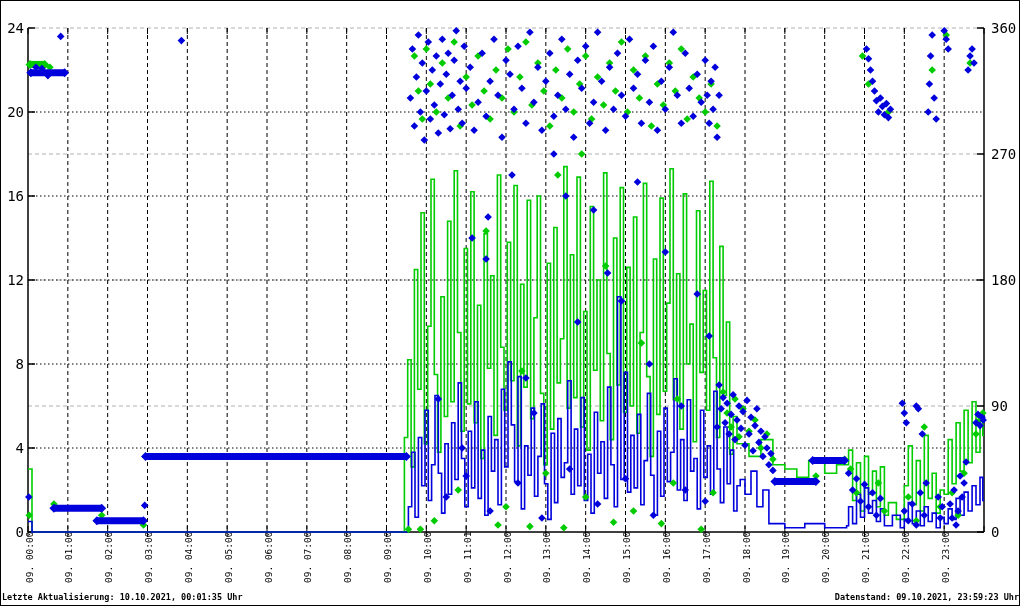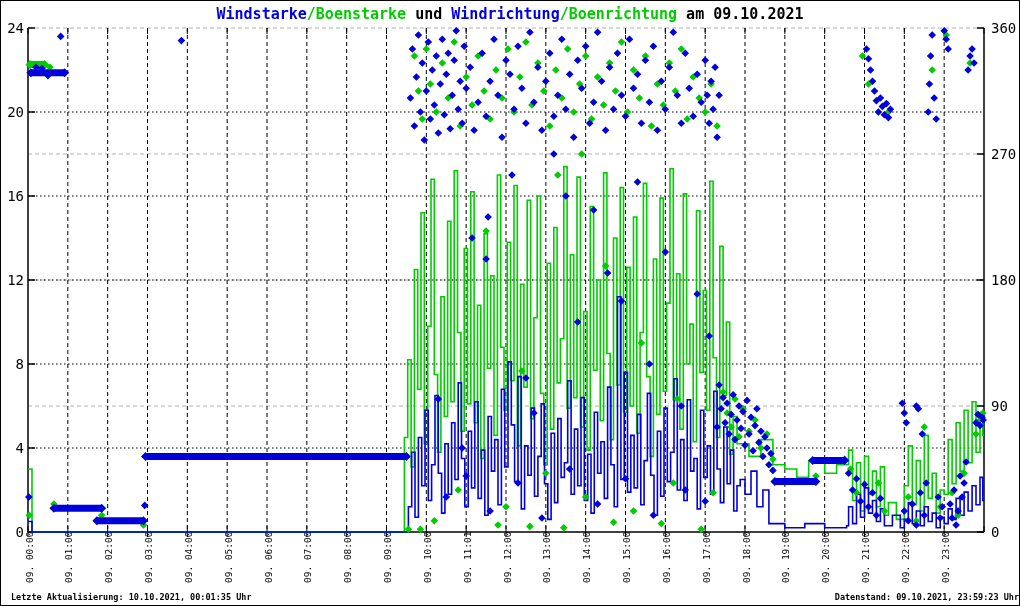--- a/index.html
+++ b/index.html
@@ -8,21 +8,21 @@
     border:1px solid #000;overflow:hidden;
     font-family:"DejaVu Sans Mono","Liberation Mono",monospace;
   }
   .chart-title{
     position:absolute;top:4px;left:0;width:100%;text-align:center;
     font-size:15px;font-weight:bold;letter-spacing:0;white-space:pre;
   }
   .footer-left,.footer-right{
     position:absolute;bottom:3px;font-size:8.5px;font-weight:bold;color:#000;white-space:pre;
   }
-  .footer-left{left:10px;}
+  .footer-left{left:1px;}
   .footer-right{right:0;}
   svg{position:absolute;top:0;left:0;}
 </style>
 </head>
 <body>
 
 <div class="page">
   <svg id="plot" width="1018" height="604" viewBox="0 0 1018 604">
       <line x1="27" y1="405" x2="983" y2="405" stroke="#b0b0b0" stroke-width="1" stroke-dasharray="4 3"></line>
       <line x1="27" y1="279" x2="983" y2="279" stroke="#b0b0b0" stroke-width="1" stroke-dasharray="4 3"></line>
@@ -193,16 +193,15 @@
       <line x1="95.91166666666666" y1="519.8" x2="142.51666666666665" y2="519.8" stroke="#0000dd" stroke-width="7"></line>
       <path d="M95.9 515.3L100.4 519.8L95.9 524.3L91.4 519.8ZM142.5 515.3L147.0 519.8L142.5 524.3L138.0 519.8Z" fill="#0000dd"></path>
       <line x1="144.50833333333333" y1="455.4" x2="405.4166666666667" y2="455.4" stroke="#0000dd" stroke-width="7"></line>
       <path d="M144.5 450.9L149.0 455.4L144.5 459.9L140.0 455.4ZM405.4 450.9L409.9 455.4L405.4 459.9L400.9 455.4Z" fill="#0000dd"></path>
       <line x1="773.875" y1="480.6" x2="814.9033333333333" y2="480.6" stroke="#0000dd" stroke-width="7"></line>
       <path d="M773.9 476.1L778.4 480.6L773.9 485.1L769.4 480.6ZM814.9 476.1L819.4 480.6L814.9 485.1L810.4 480.6Z" fill="#0000dd"></path>
       <line x1="811.7166666666667" y1="459.6" x2="843.5833333333334" y2="459.6" stroke="#0000dd" stroke-width="7"></line>
       <path d="M811.7 455.1L816.2 459.6L811.7 464.1L807.2 459.6ZM843.6 455.1L848.1 459.6L843.6 464.1L839.1 459.6Z" fill="#0000dd"></path>
       <path d="M27.8 492.2L31.6 496.0L27.8 499.8L24.0 496.0ZM35.0 62.4L38.8 66.2L35.0 70.0L31.2 66.2ZM40.9 63.8L44.7 67.6L40.9 71.4L37.1 67.6ZM46.9 70.8L50.7 74.6L46.9 78.4L43.1 74.6ZM59.7 31.6L63.5 35.4L59.7 39.2L55.9 35.4ZM143.7 500.6L147.5 504.4L143.7 508.2L139.9 504.4ZM180.4 35.8L184.2 39.6L180.4 43.4L176.6 39.6ZM409.4 93.2L413.2 97.0L409.4 100.8L405.6 97.0ZM411.4 44.2L415.2 48.0L411.4 51.8L407.6 48.0ZM413.4 121.2L417.2 125.0L413.4 128.8L409.6 125.0ZM415.4 72.2L419.2 76.0L415.4 79.8L411.6 76.0ZM417.4 30.2L421.2 34.0L417.4 37.8L413.6 34.0ZM419.4 107.2L423.2 111.0L419.4 114.8L415.6 111.0ZM421.3 58.2L425.1 62.0L421.3 65.8L417.5 62.0ZM423.3 135.2L427.1 139.0L423.3 142.8L419.5 139.0ZM425.3 86.2L429.1 90.0L425.3 93.8L421.5 90.0ZM427.3 37.2L431.1 41.0L427.3 44.8L423.5 41.0ZM429.3 114.2L433.1 118.0L429.3 121.8L425.5 118.0ZM431.3 65.2L435.1 69.0L431.3 72.8L427.5 69.0ZM433.3 100.2L437.1 104.0L433.3 107.8L429.5 104.0ZM435.3 51.2L439.1 55.0L435.3 58.8L431.5 55.0ZM437.3 128.2L441.1 132.0L437.3 135.8L433.5 132.0ZM439.3 79.2L443.1 83.0L439.3 86.8L435.5 83.0ZM441.3 34.4L445.1 38.2L441.3 42.0L437.5 38.2ZM443.3 110.0L447.1 113.8L443.3 117.6L439.5 113.8ZM445.3 69.4L449.1 73.2L445.3 77.0L441.4 73.2ZM447.2 48.4L451.0 52.2L447.2 56.0L443.4 52.2ZM449.2 124.0L453.0 127.8L449.2 131.6L445.4 127.8ZM451.2 90.4L455.0 94.2L451.2 98.0L447.4 94.2ZM453.2 55.4L457.0 59.2L453.2 63.0L449.4 59.2ZM455.2 26.0L459.0 29.8L455.2 33.6L451.4 29.8ZM457.2 104.4L461.0 108.2L457.2 112.0L453.4 108.2ZM459.2 76.4L463.0 80.2L459.2 84.0L455.4 80.2ZM461.2 118.4L465.0 122.2L461.2 126.0L457.4 122.2ZM463.2 41.4L467.0 45.2L463.2 49.0L459.4 45.2ZM465.2 83.4L469.0 87.2L465.2 91.0L461.4 87.2ZM469.2 62.4L473.0 66.2L469.2 70.0L465.4 66.2ZM473.1 125.4L476.9 129.2L473.1 133.0L469.3 129.2ZM477.1 97.4L480.9 101.2L477.1 105.0L473.3 101.2ZM481.1 48.4L484.9 52.2L481.1 56.0L477.3 52.2ZM485.1 111.4L488.9 115.2L485.1 119.0L481.3 115.2ZM489.1 76.4L492.9 80.2L489.1 84.0L485.3 80.2ZM493.0 34.4L496.8 38.2L493.0 42.0L489.2 38.2ZM497.0 90.4L500.8 94.2L497.0 98.0L493.2 94.2ZM501.0 132.4L504.8 136.2L501.0 140.0L497.2 136.2ZM505.0 55.4L508.8 59.2L505.0 63.0L501.2 59.2ZM509.0 69.4L512.8 73.2L509.0 77.0L505.2 73.2ZM513.0 104.4L516.8 108.2L513.0 112.0L509.2 108.2ZM517.0 41.4L520.8 45.2L517.0 49.0L513.2 45.2ZM520.9 83.4L524.7 87.2L520.9 91.0L517.1 87.2ZM524.9 118.4L528.7 122.2L524.9 126.0L521.1 122.2ZM528.9 27.4L532.7 31.2L528.9 35.0L525.1 31.2ZM532.9 97.4L536.7 101.2L532.9 105.0L529.1 101.2ZM536.9 62.4L540.7 66.2L536.9 70.0L533.1 66.2ZM540.9 125.4L544.6 129.2L540.9 133.0L537.1 129.2ZM544.8 76.4L548.6 80.2L544.8 84.0L541.0 80.2ZM548.8 48.4L552.6 52.2L548.8 56.0L545.0 52.2ZM552.8 111.4L556.6 115.2L552.8 119.0L549.0 115.2ZM556.8 90.4L560.6 94.2L556.8 98.0L553.0 94.2ZM560.8 34.4L564.6 38.2L560.8 42.0L557.0 38.2ZM564.8 104.4L568.5 108.2L564.8 112.0L561.0 108.2ZM568.7 69.4L572.5 73.2L568.7 77.0L564.9 73.2ZM572.7 132.4L576.5 136.2L572.7 140.0L568.9 136.2ZM576.7 55.4L580.5 59.2L576.7 63.0L572.9 59.2ZM580.7 83.4L584.5 87.2L580.7 91.0L576.9 87.2ZM584.7 41.4L588.5 45.2L584.7 49.0L580.9 45.2ZM588.6 118.4L592.4 122.2L588.6 126.0L584.9 122.2ZM592.6 97.4L596.4 101.2L592.6 105.0L588.8 101.2ZM596.6 27.4L600.4 31.2L596.6 35.0L592.8 31.2ZM600.6 76.4L604.4 80.2L600.6 84.0L596.8 80.2ZM604.6 125.4L608.4 129.2L604.6 133.0L600.8 129.2ZM608.6 62.4L612.4 66.2L608.6 70.0L604.8 66.2ZM612.5 104.4L616.3 108.2L612.5 112.0L608.8 108.2ZM616.5 48.4L620.3 52.2L616.5 56.0L612.7 52.2ZM620.5 90.4L624.3 94.2L620.5 98.0L616.7 94.2ZM624.5 111.4L628.3 115.2L624.5 119.0L620.7 115.2ZM628.5 34.4L632.3 38.2L628.5 42.0L624.7 38.2ZM632.5 83.4L636.3 87.2L632.5 91.0L628.7 87.2ZM636.5 69.4L640.3 73.2L636.5 77.0L632.7 73.2ZM640.4 118.4L644.2 122.2L640.4 126.0L636.6 122.2ZM644.4 55.4L648.2 59.2L644.4 63.0L640.6 59.2ZM648.4 97.4L652.2 101.2L648.4 105.0L644.6 101.2ZM652.4 41.4L656.2 45.2L652.4 49.0L648.6 45.2ZM656.4 125.4L660.2 129.2L656.4 133.0L652.6 129.2ZM660.4 76.4L664.1 80.2L660.4 84.0L656.6 80.2ZM664.3 104.4L668.1 108.2L664.3 112.0L660.5 108.2ZM668.3 62.4L672.1 66.2L668.3 70.0L664.5 66.2ZM672.3 27.4L676.1 31.2L672.3 35.0L668.5 31.2ZM676.3 90.4L680.1 94.2L676.3 98.0L672.5 94.2ZM680.3 118.4L684.1 122.2L680.3 126.0L676.5 122.2ZM684.3 48.4L688.0 52.2L684.3 56.0L680.5 52.2ZM688.2 83.4L692.0 87.2L688.2 91.0L684.4 87.2ZM692.2 111.4L696.0 115.2L692.2 119.0L688.4 115.2ZM696.2 69.4L700.0 73.2L696.2 77.0L692.4 73.2ZM700.2 97.4L704.0 101.2L700.2 105.0L696.4 101.2ZM704.2 55.4L708.0 59.2L704.2 63.0L700.4 59.2ZM706.2 90.4L710.0 94.2L706.2 98.0L702.4 94.2ZM708.2 118.4L712.0 122.2L708.2 126.0L704.4 122.2ZM710.1 76.4L713.9 80.2L710.1 84.0L706.3 80.2ZM712.1 104.4L715.9 108.2L712.1 112.0L708.3 108.2ZM714.1 62.4L717.9 66.2L714.1 70.0L710.3 66.2ZM716.1 132.4L719.9 136.2L716.1 140.0L712.3 136.2ZM718.1 90.4L721.9 94.2L718.1 98.0L714.3 94.2ZM437.3 394.2L441.1 398.0L437.3 401.8L433.5 398.0ZM461.2 443.2L465.0 447.0L461.2 450.8L457.4 447.0ZM471.1 233.2L474.9 237.0L471.1 240.8L467.3 237.0ZM485.1 254.2L488.9 258.0L485.1 261.8L481.3 258.0ZM487.1 212.2L490.9 216.0L487.1 219.8L483.3 216.0ZM511.0 170.2L514.8 174.0L511.0 177.8L507.2 174.0ZM524.9 373.2L528.7 377.0L524.9 380.8L521.1 377.0ZM532.9 408.2L536.7 412.0L532.9 415.8L529.1 412.0ZM552.8 149.2L556.6 153.0L552.8 156.8L549.0 153.0ZM564.8 191.2L568.5 195.0L564.8 198.8L561.0 195.0ZM576.7 317.2L580.5 321.0L576.7 324.8L572.9 321.0ZM592.6 205.2L596.4 209.0L592.6 212.8L588.8 209.0ZM606.6 268.2L610.4 272.0L606.6 275.8L602.8 272.0ZM620.5 296.2L624.3 300.0L620.5 303.8L616.7 300.0ZM636.5 177.2L640.3 181.0L636.5 184.8L632.7 181.0ZM648.4 359.2L652.2 363.0L648.4 366.8L644.6 363.0ZM664.3 247.2L668.1 251.0L664.3 254.8L660.5 251.0ZM680.3 401.2L684.1 405.0L680.3 408.8L676.5 405.0ZM696.2 289.2L700.0 293.0L696.2 296.8L692.4 293.0ZM708.2 331.2L712.0 335.0L708.2 338.8L704.4 335.0ZM716.1 422.2L719.9 426.0L716.1 429.8L712.3 426.0ZM445.3 492.2L449.1 496.0L445.3 499.8L441.4 496.0ZM465.2 471.2L469.0 475.0L465.2 478.8L461.4 475.0ZM489.1 506.2L492.9 510.0L489.1 513.8L485.3 510.0ZM517.0 478.2L520.8 482.0L517.0 485.8L513.2 482.0ZM540.9 513.2L544.6 517.0L540.9 520.8L537.1 517.0ZM568.7 464.2L572.5 468.0L568.7 471.8L564.9 468.0ZM596.6 499.2L600.4 503.0L596.6 506.8L592.8 503.0ZM624.5 474.0L628.3 477.8L624.5 481.6L620.7 477.8ZM652.4 510.4L656.2 514.2L652.4 518.0L648.6 514.2ZM684.3 485.2L688.0 489.0L684.3 492.8L680.5 489.0ZM704.2 496.4L708.0 500.2L704.2 504.0L700.4 500.2ZM718.1 380.2L721.9 384.0L718.1 387.8L714.3 384.0ZM720.1 404.0L723.9 407.8L720.1 411.6L716.3 407.8ZM722.1 392.8L725.9 396.6L722.1 400.4L718.3 396.6ZM724.1 418.0L727.9 421.8L724.1 425.6L720.3 421.8ZM726.1 398.4L729.9 402.2L726.1 406.0L722.3 402.2ZM728.1 429.2L731.9 433.0L728.1 436.8L724.3 433.0ZM730.1 409.6L733.9 413.4L730.1 417.2L726.3 413.4ZM732.1 390.0L735.9 393.8L732.1 397.6L728.3 393.8ZM734.0 434.8L737.8 438.6L734.0 442.4L730.2 438.6ZM736.0 415.2L739.8 419.0L736.0 422.8L732.2 419.0ZM738.0 401.2L741.8 405.0L738.0 408.8L734.2 405.0ZM740.0 423.6L743.8 427.4L740.0 431.2L736.2 427.4ZM742.0 406.8L745.8 410.6L742.0 414.4L738.2 410.6ZM744.0 440.4L747.8 444.2L744.0 448.0L740.2 444.2ZM746.0 395.6L749.8 399.4L746.0 403.2L742.2 399.4ZM748.0 429.2L751.8 433.0L748.0 436.8L744.2 433.0ZM750.0 412.4L753.8 416.2L750.0 420.0L746.2 416.2ZM752.0 446.0L755.8 449.8L752.0 453.6L748.2 449.8ZM754.0 420.8L757.8 424.6L754.0 428.4L750.2 424.6ZM755.9 404.0L759.7 407.8L755.9 411.6L752.1 407.8ZM757.9 437.6L761.7 441.4L757.9 445.2L754.1 441.4ZM759.9 426.4L763.7 430.2L759.9 434.0L756.1 430.2ZM761.9 451.6L765.7 455.4L761.9 459.2L758.1 455.4ZM763.9 432.0L767.7 435.8L763.9 439.6L760.1 435.8ZM765.9 443.2L769.7 447.0L765.9 450.8L762.1 447.0ZM767.9 460.0L771.7 463.8L767.9 467.6L764.1 463.8ZM769.9 448.8L773.7 452.6L769.9 456.4L766.1 452.6ZM771.9 465.6L775.7 469.4L771.9 473.2L768.1 469.4ZM847.6 468.4L851.4 472.2L847.6 476.0L843.8 472.2ZM851.6 485.2L855.4 489.0L851.6 492.8L847.8 489.0ZM855.5 474.0L859.3 477.8L855.5 481.6L851.7 477.8ZM859.5 496.4L863.3 500.2L859.5 504.0L855.7 500.2ZM863.5 479.6L867.3 483.4L863.5 487.2L859.7 483.4ZM867.5 502.0L871.3 505.8L867.5 509.6L863.7 505.8ZM871.5 488.0L875.3 491.8L871.5 495.6L867.7 491.8ZM875.4 510.4L879.2 514.2L875.4 518.0L871.6 514.2ZM879.4 493.6L883.2 497.4L879.4 501.2L875.6 497.4ZM865.5 44.2L869.3 48.0L865.5 51.8L861.7 48.0ZM867.5 54.0L871.3 57.8L867.5 61.6L863.7 57.8ZM869.5 65.2L873.3 69.0L869.5 72.8L865.7 69.0ZM871.5 76.4L875.3 80.2L871.5 84.0L867.7 80.2ZM873.5 86.2L877.3 90.0L873.5 93.8L869.7 90.0ZM875.4 96.0L879.2 99.8L875.4 103.6L871.6 99.8ZM877.4 107.2L881.2 111.0L877.4 114.8L873.6 111.0ZM879.4 93.2L883.2 97.0L879.4 100.8L875.6 97.0ZM881.4 101.6L885.2 105.4L881.4 109.2L877.6 105.4ZM883.4 110.0L887.2 113.8L883.4 117.6L879.6 113.8ZM885.4 98.8L889.2 102.6L885.4 106.4L881.6 102.6ZM887.4 112.8L891.2 116.6L887.4 120.4L883.6 116.6ZM889.4 104.4L893.2 108.2L889.4 112.0L885.6 108.2ZM901.3 398.4L905.1 402.2L901.3 406.0L897.5 402.2ZM903.3 408.2L907.1 412.0L903.3 415.8L899.5 412.0ZM905.3 418.0L909.1 421.8L905.3 425.6L901.5 421.8ZM915.3 401.2L919.1 405.0L915.3 408.8L911.5 405.0ZM917.3 404.0L921.1 407.8L917.3 411.6L913.5 407.8ZM903.3 506.2L907.1 510.0L903.3 513.8L899.5 510.0ZM907.3 516.0L911.1 519.8L907.3 523.6L903.5 519.8ZM911.3 499.2L915.1 503.0L911.3 506.8L907.5 503.0ZM915.3 520.2L919.1 524.0L915.3 527.8L911.5 524.0ZM919.3 488.0L923.1 491.8L919.3 495.6L915.5 491.8ZM921.3 429.2L925.1 433.0L921.3 436.8L917.5 433.0ZM923.3 510.4L927.0 514.2L923.3 518.0L919.5 514.2ZM925.2 478.2L929.0 482.0L925.2 485.8L921.4 482.0ZM927.2 107.2L931.0 111.0L927.2 114.8L923.4 111.0ZM928.4 79.2L932.2 83.0L928.4 86.8L924.6 83.0ZM929.6 51.2L933.4 55.0L929.6 58.8L925.8 55.0ZM931.2 30.2L935.0 34.0L931.2 37.8L927.4 34.0ZM933.2 93.2L937.0 97.0L933.2 100.8L929.4 97.0ZM935.2 114.2L939.0 118.0L935.2 121.8L931.4 118.0ZM937.2 492.2L941.0 496.0L937.2 499.8L933.4 496.0ZM939.2 513.2L943.0 517.0L939.2 520.8L935.4 517.0ZM941.2 502.0L945.0 505.8L941.2 509.6L937.4 505.8ZM943.2 26.0L947.0 29.8L943.2 33.6L939.4 29.8ZM945.2 34.4L949.0 38.2L945.2 42.0L941.4 38.2ZM947.2 44.2L951.0 48.0L947.2 51.8L943.4 48.0ZM949.1 499.2L952.9 503.0L949.1 506.8L945.3 503.0ZM951.1 513.2L954.9 517.0L951.1 520.8L947.3 517.0ZM953.1 485.2L956.9 489.0L953.1 492.8L949.3 489.0ZM955.1 520.2L958.9 524.0L955.1 527.8L951.3 524.0ZM957.1 506.2L960.9 510.0L957.1 513.8L953.3 510.0ZM959.1 471.2L962.9 475.0L959.1 478.8L955.3 475.0ZM961.1 492.2L964.9 496.0L961.1 499.8L957.3 496.0ZM963.1 478.2L966.9 482.0L963.1 485.8L959.3 482.0ZM965.1 457.2L968.9 461.0L965.1 464.8L961.3 461.0ZM967.1 65.2L970.9 69.0L967.1 72.8L963.3 69.0ZM969.1 51.2L972.9 55.0L969.1 58.8L965.3 55.0ZM971.1 44.2L974.9 48.0L971.1 51.8L967.3 48.0ZM973.0 58.2L976.8 62.0L973.0 65.8L969.2 62.0ZM975.0 418.0L978.8 421.8L975.0 425.6L971.2 421.8ZM977.0 409.6L980.8 413.4L977.0 417.2L973.2 413.4ZM979.0 420.8L982.8 424.6L979.0 428.4L975.2 424.6ZM981.0 412.4L984.8 416.2L981.0 420.0L977.2 416.2ZM982.2 415.2L986.0 419.0L982.2 422.8L978.4 419.0Z" fill="#0000dd"></path>
     </svg>
-  <div class="chart-title"><span style="color: rgb(0, 0, 221);">Windstarke</span><span style="color: rgb(0, 204, 0);">/Boenstarke</span><span style="color: rgb(0, 0, 0);"> und </span><span style="color: rgb(0, 0, 221);">Windrichtung</span><span style="color: rgb(0, 204, 0);">/Boenrichtung</span><span style="color: rgb(0, 0, 0);"> am 09.10.2021</span></div>
   <div class="footer-left">Letzte Aktualisierung: 10.10.2021, 00:01:35 Uhr</div>
   <div class="footer-right">Datenstand: 09.10.2021, 23:59:23 Uhr</div>
 </div>
 
 </body></html>

